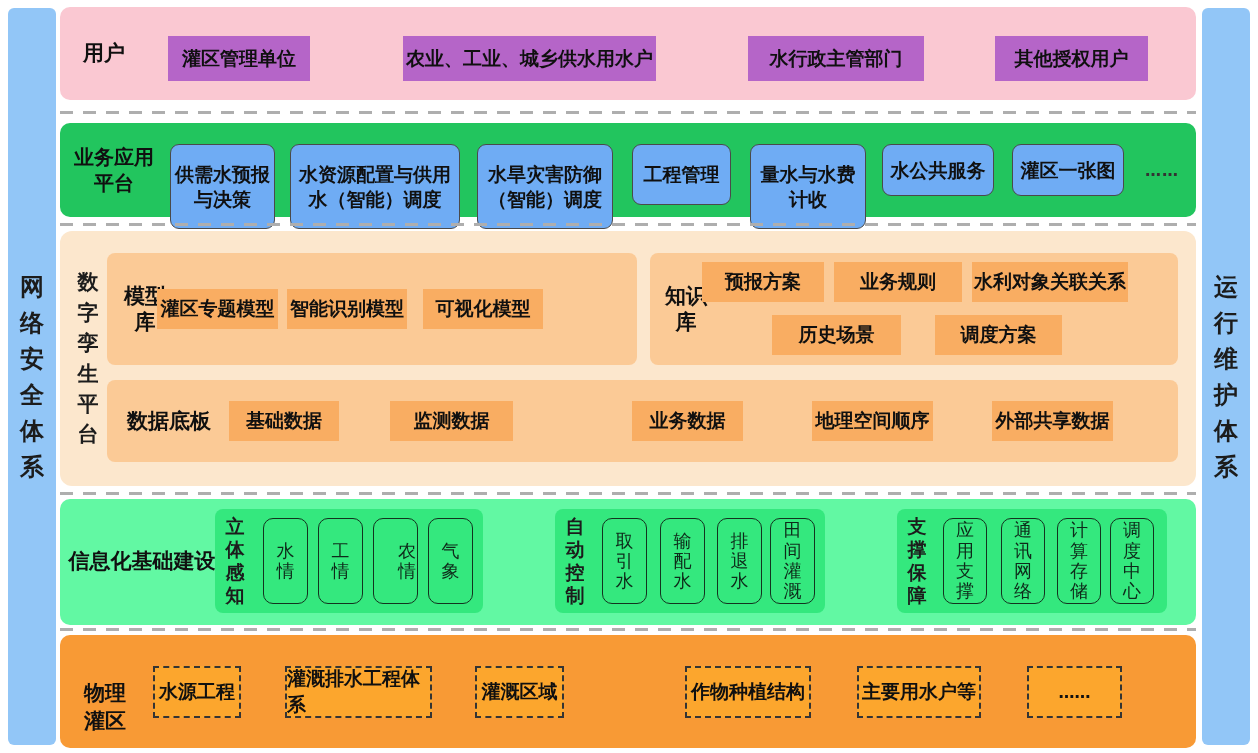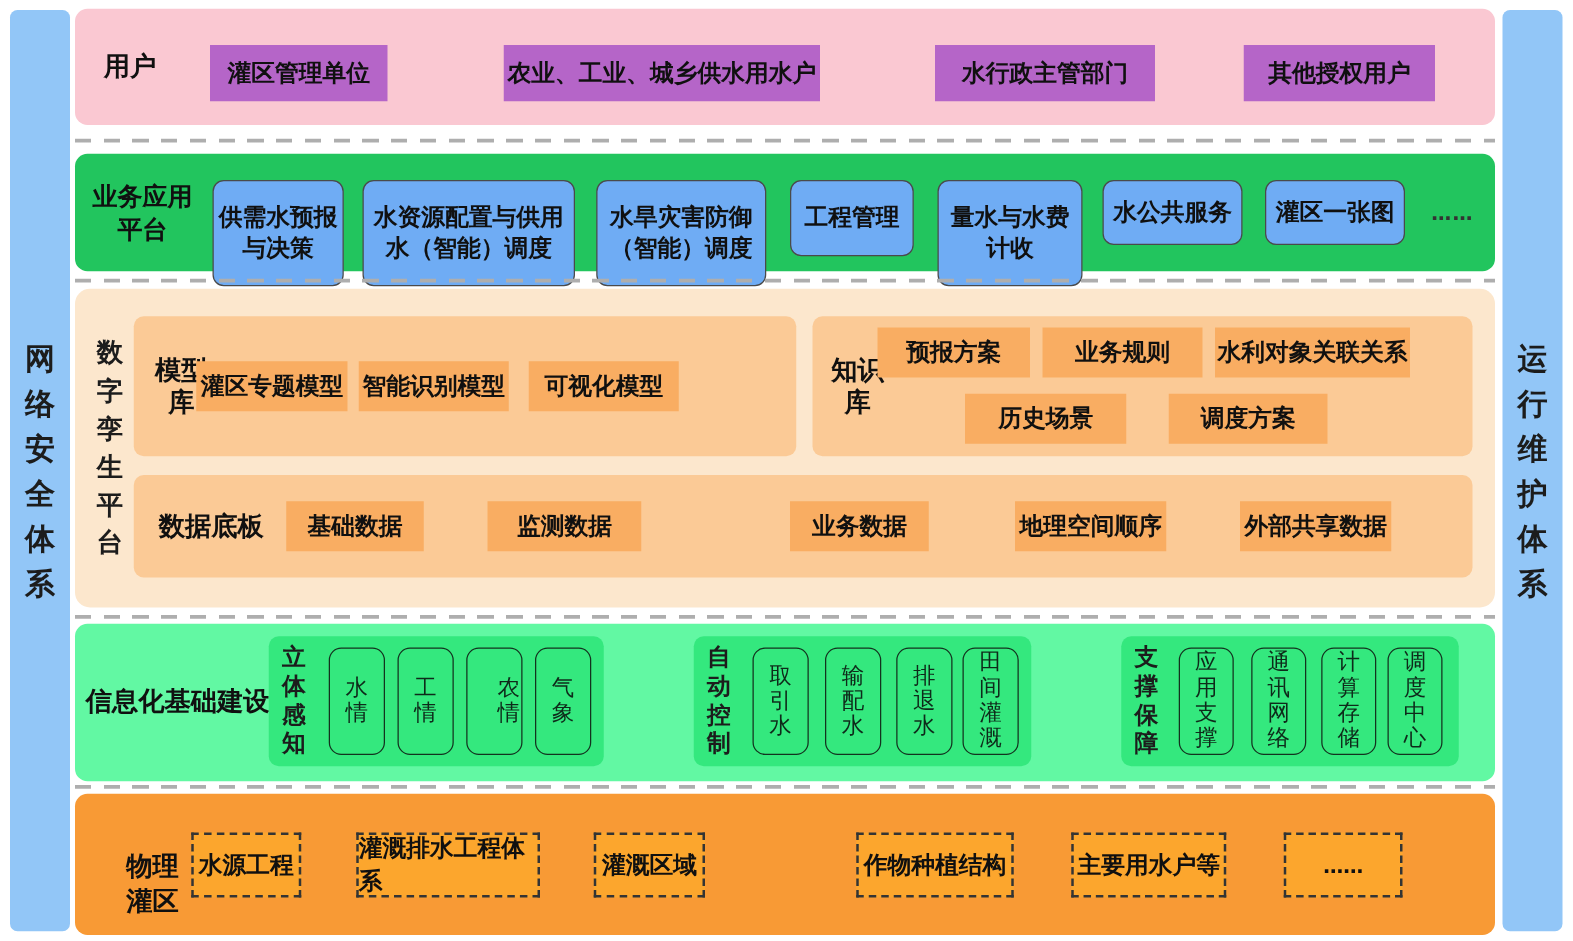--- a/index.html
+++ b/index.html
@@ -191,21 +191,21 @@
         </div>
       <div class="gbox" style="left:213px;width:44px;">
           <span class="vtext">调度中心</span>
         </div>
     </div>
   </div>
 
   <div class="sep" style="top:628px;"></div>
 
   <div class="row physical">
-    <span class="row-label" style="left:31px;width:62px;margin-top:32px;">物理灌区</span>
+    <span class="row-label" style="left:14px;width:62px;margin-top:32px;">物理灌区</span>
     <div class="pbox" style="left:93px;width:88px;">水源工程</div>
     <div class="pbox" style="left:225px;width:147px;">灌溉排水工程体系</div>
     <div class="pbox" style="left:415px;width:89px;">灌溉区域</div>
     <div class="pbox" style="left:625px;width:126px;">作物种植结构</div>
     <div class="pbox" style="left:797px;width:124px;">主要用水户等</div>
     <div class="pbox" style="left:967px;width:95px;font-size:16px;">……</div>
   </div>
 
 </div>
 

